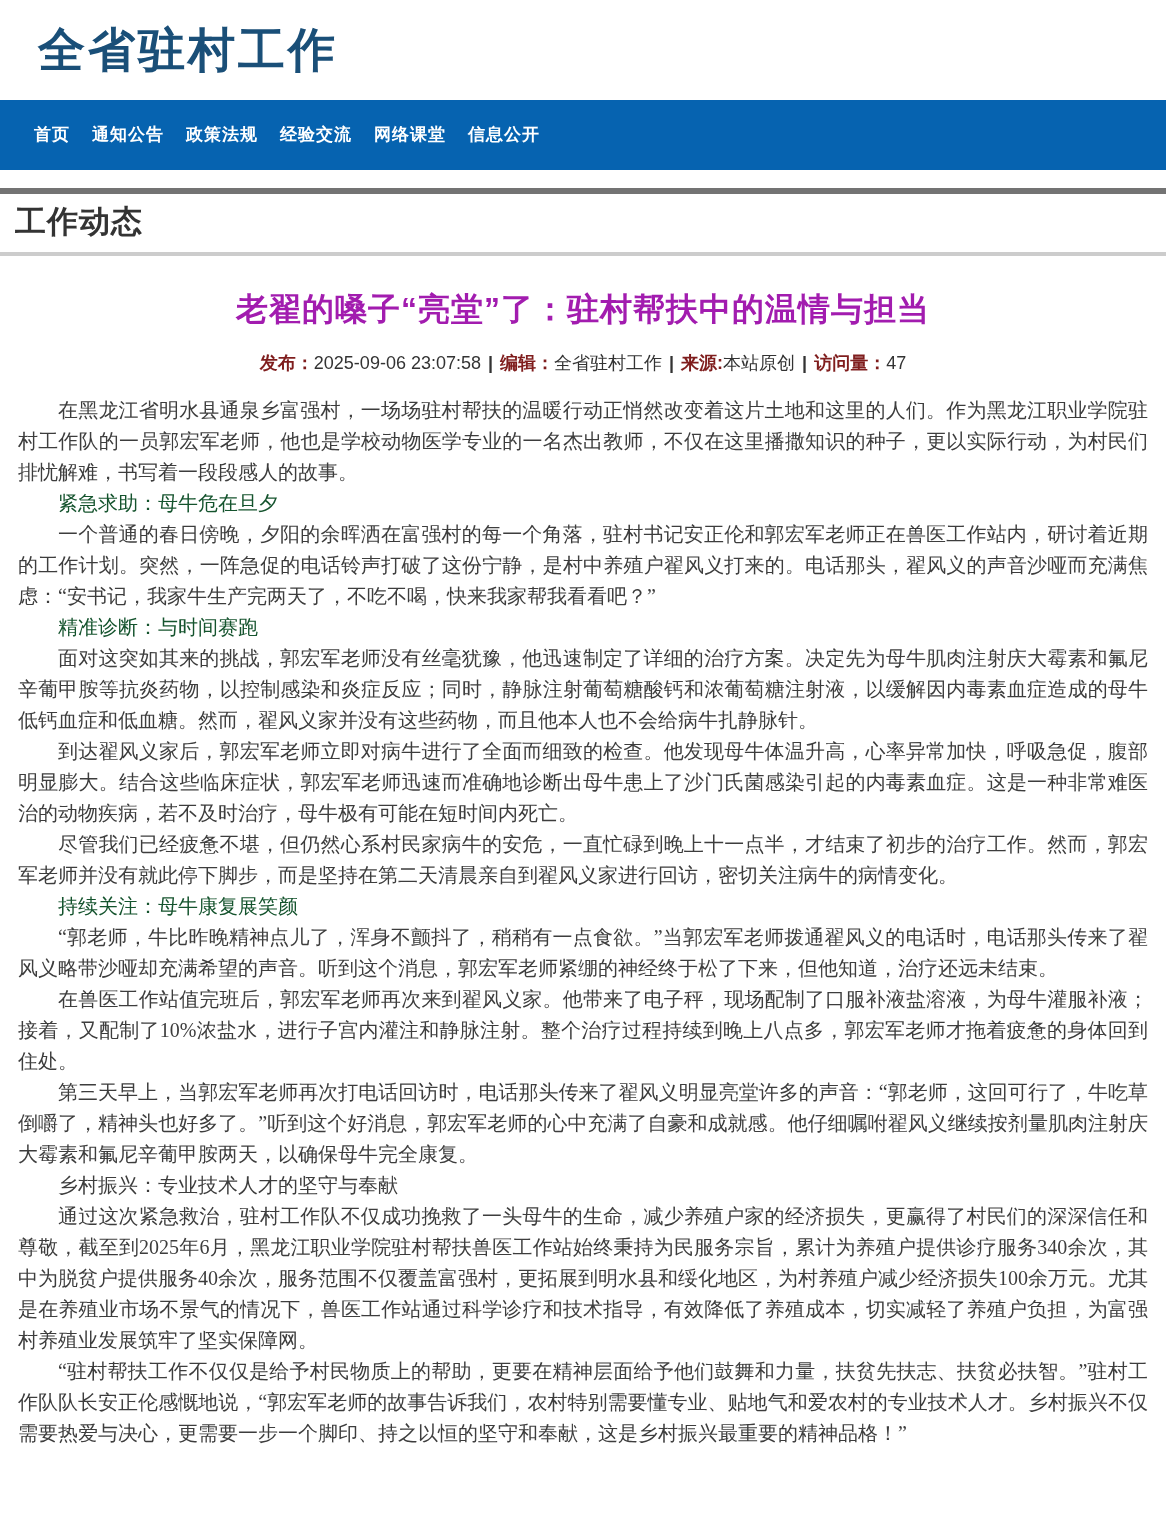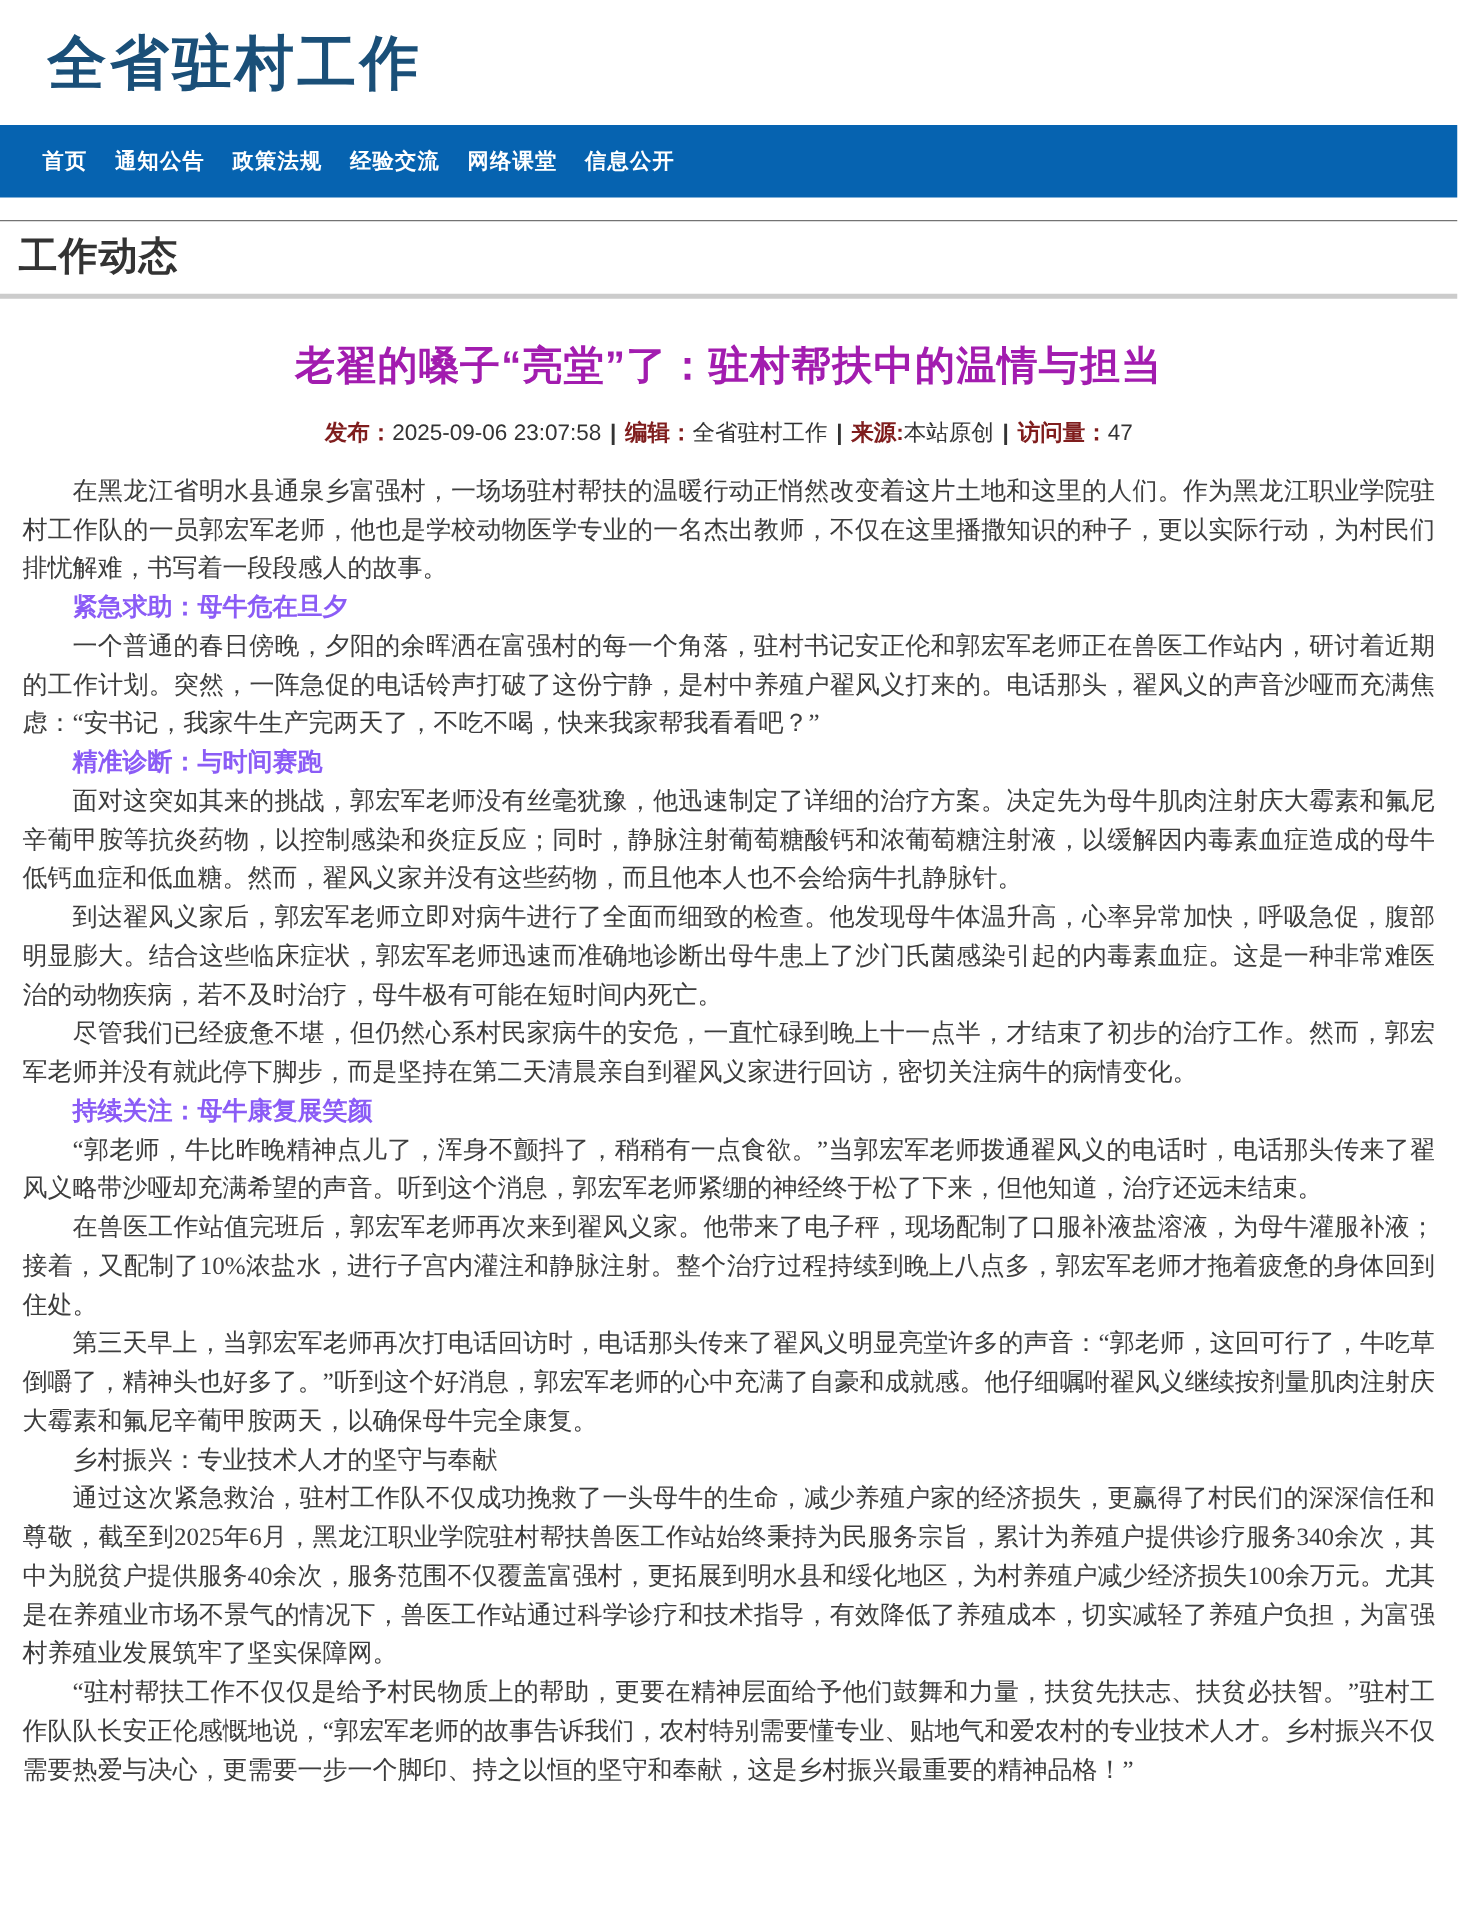--- a/index.html
+++ b/index.html
@@ -15,32 +15,32 @@
   .site-header { height:100px; background:#fff; display:flex; align-items:center; }
   .site-logo {
     margin-left:38px;
     font-family:"DejaVu Serif","Liberation Serif",serif;
     font-size:47px; font-weight:bold; letter-spacing:3px;
     color:#1a4f78;
   }
 
   
   .main-nav {
-    height:58px; background:#0663b0;
+    height:70px; background:#0663b0;
     display:flex; align-items:center;
     padding-left:23px;
   }
   .main-nav a {
     color:#ffffff; font-size:17px; font-weight:bold;
     text-decoration:none; padding:0 11px; letter-spacing:1px;
     line-height:58px; display:inline-block;
   }
 
   
-  .section-head { margin-top:18px; border-top:1px solid #737373; padding-top:7px; }
+  .section-head { margin-top:18px; border-top:6px solid #737373; padding-top:7px; }
   .section-title {
     margin:0 0 0 15px; font-size:31px; font-weight:bold; color:#333333;
     letter-spacing:1px;
   }
   .section-rule { height:4px; background:#cccccc; margin-top:9px; width:100%; }
 
   
   .article-title {
     margin:32px 40px 0 40px; text-align:center;
     font-size:32px; font-weight:bold; color:#a21caf; letter-spacing:1px;
@@ -55,21 +55,21 @@
 
   .article-body {
     margin:20px 18px 0 18px;
     font-family:"Liberation Serif","DejaVu Serif",serif;
     font-size:20px; line-height:31px; color:#3d3d3d;
     text-align:justify;
   }
   .article-body p { margin:0; }
   .p-indent { text-indent:2em; }
   .p-noindent { text-indent:0; }
-  .p-sub { text-indent:2em; font-weight:bold; color:#8b5cf6; }
+  .p-sub { text-indent:2em; font-weight:normal; color:#14532d; }
   .p-sub-light { text-indent:2em; font-weight:normal; }
 </style>
 </head>
 <body>
 
 <div class="page">
 
   <header class="site-header">
     <div class="site-logo">全省驻村工作</div>
   </header>

